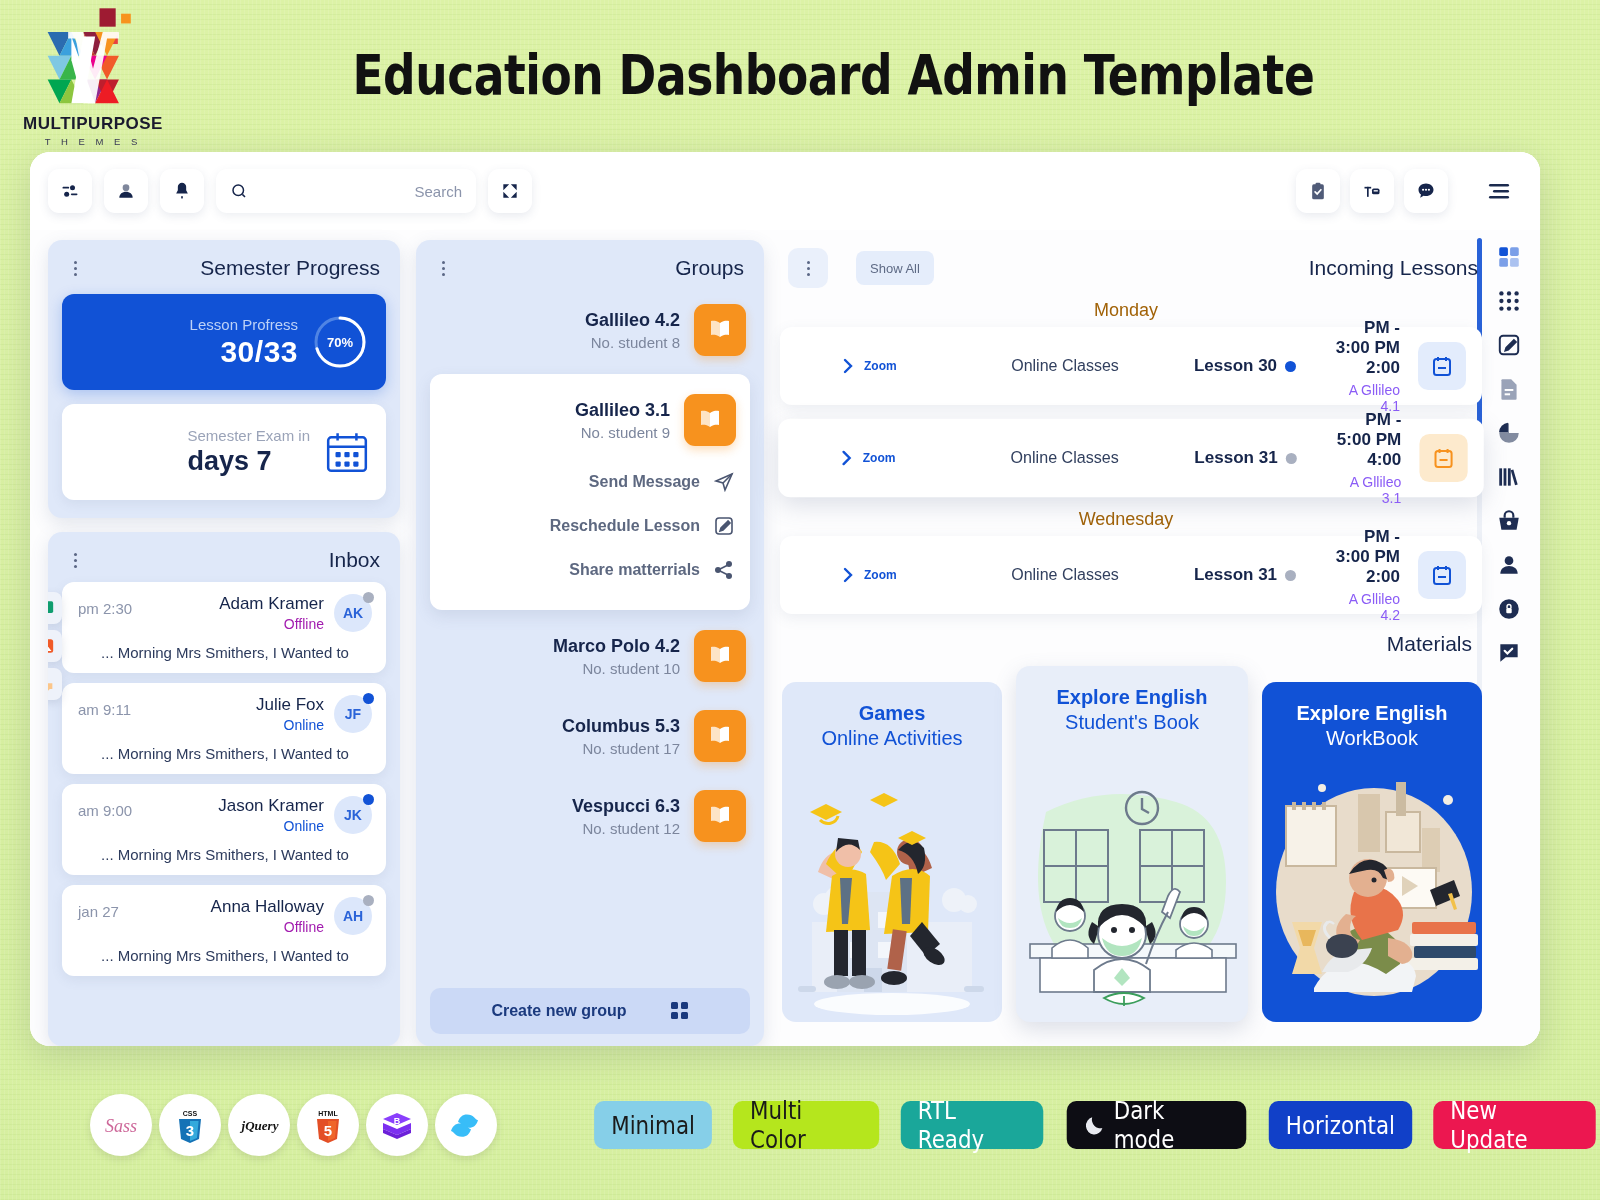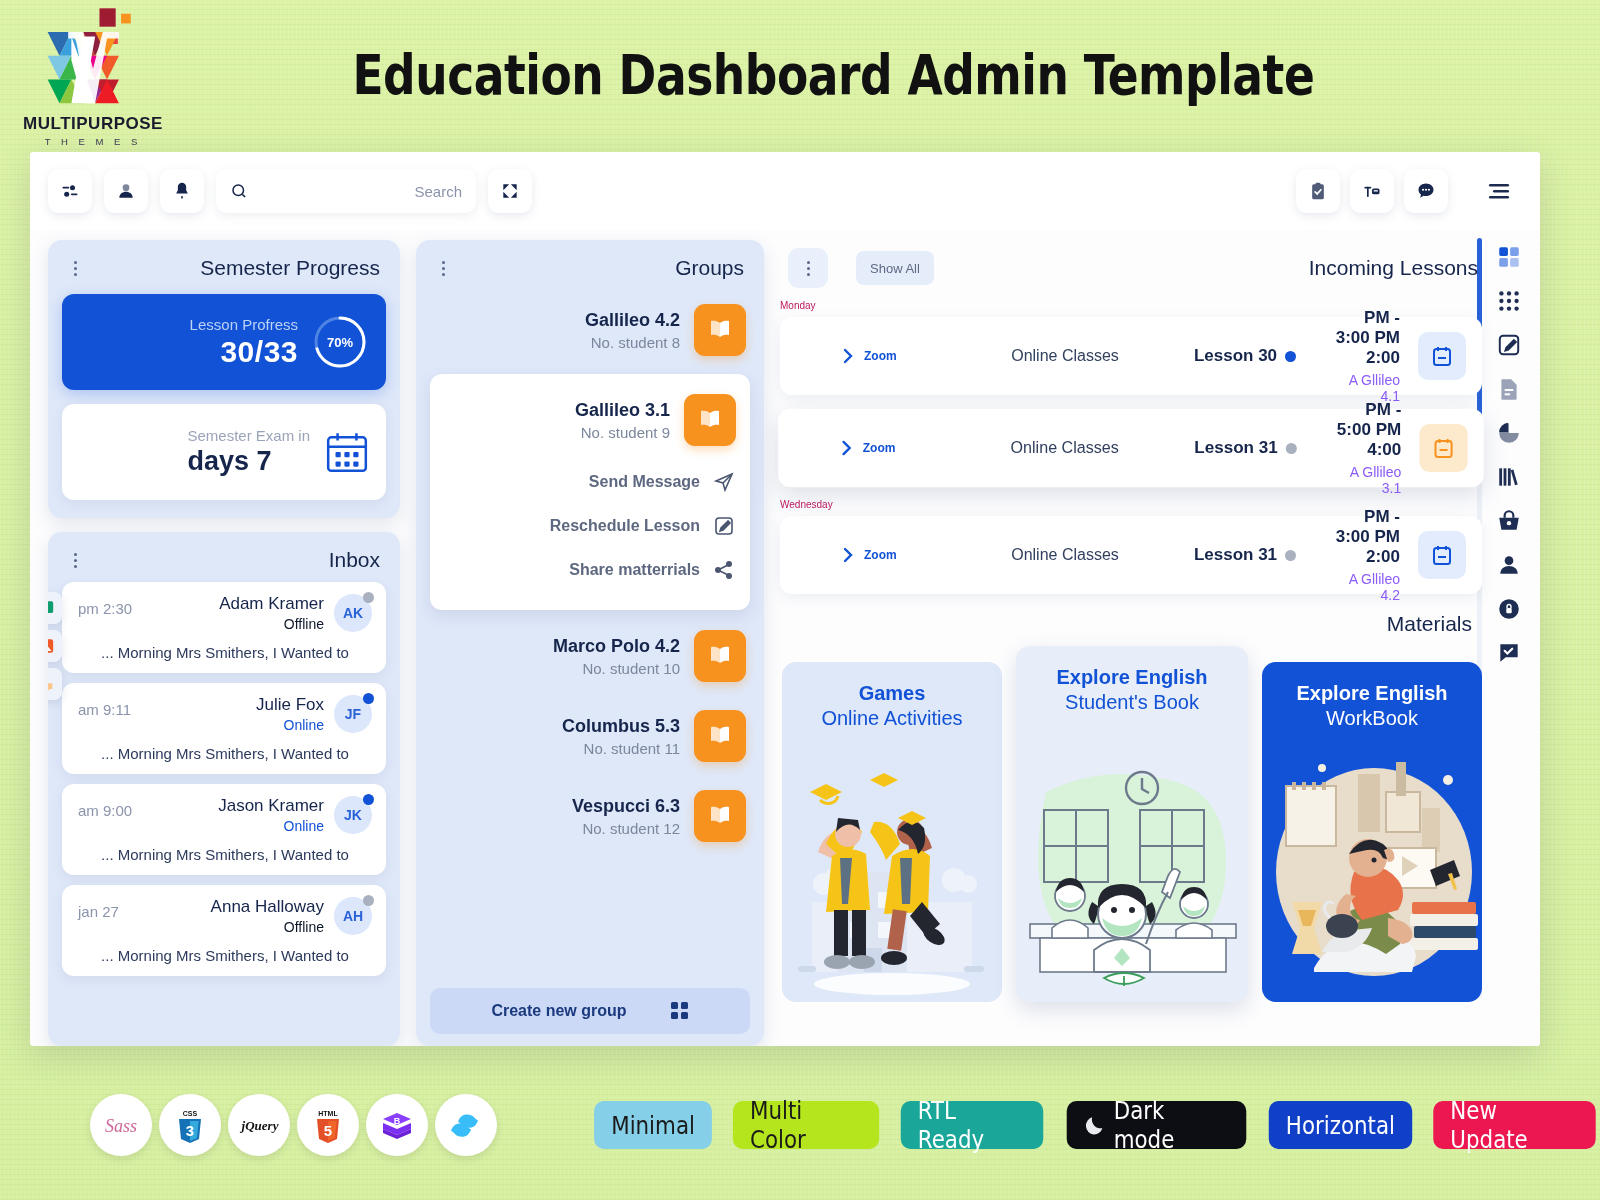--- a/index.html
+++ b/index.html
@@ -30,21 +30,21 @@
   .logo-sub { font-size: 9.5px; letter-spacing: 4px; color: #3a3a55; margin-top: 2px; }
   .promo-title {
     flex: 1; text-align: center; font-size: 55px; font-weight: 700;
     color: #111; letter-spacing: -0.5px; font-family: "DejaVu Sans Condensed","Liberation Sans", sans-serif;
     transform: scaleX(0.92); padding-right: 110px;
   }
 
   
   .app-window {
     position: absolute; left: 30px; top: 152px; width: 1510px; height: 894px;
-    background: #ffffff; border-radius: 4px;
+    background: #ffffff; border-radius: 20px;
     box-shadow: 0 10px 35px rgba(60,70,90,.18);
     overflow: hidden;
   }
   .app-body { position: absolute; inset: 0; background:#fdfdfe; }
 
   
   .topbar {
     position: absolute; top: 0; left: 0; right: 0; height: 78px;
     display: flex; align-items: center; padding: 0 18px;
     background: #fff;
@@ -125,21 +125,21 @@
   .inbox { flex: 1; overflow: hidden; position:relative; padding-bottom: 12px;}
   .inbox-list { padding: 4px 14px 0 14px; display:flex; flex-direction:column; gap: 10px;}
   .msg {
     background:#fff; border-radius: 12px; padding: 12px 14px 12px 16px;
     box-shadow: 0 4px 12px rgba(90,105,140,.10); position:relative;
   }
   .msg-top { display:flex; align-items:flex-start; }
   .msg-time { font-size: 15px; color:#8b94ab; flex:1; padding-top: 6px;}
   .msg-id { text-align:right; margin-right: 10px; }
   .msg-name { font-size: 17px; color:#16254b; font-weight: 500; }
-  .msg-status { font-size: 14px; color:#0f172a; margin-top: 2px;}
+  .msg-status { font-size: 14px; color:#a21caf; margin-top: 2px;}
   .msg-status.online { color:#1152d6; }
   .avatar {
     width: 38px; height: 38px; border-radius: 50%; background:#dce7fb; color:#2a63d8;
     display:flex; align-items:center; justify-content:center; font-size: 14px; font-weight: 600; flex:none;
   }
   .dot { position:absolute; top: 10px; right: 12px; width: 11px; height: 11px; border-radius:50%; background:#a9b0c0;}
   .dot.on { background:#1152d6; }
   .msg-preview { font-size: 15px; color:#2c3a5c; margin-top: 12px; text-align:center;}
 
   .side-float { position: absolute; left: -22px; top: 60px; display:flex; flex-direction:column; gap: 6px; z-index: 5;}
@@ -170,21 +170,21 @@
   }
   .create-btn span { font-size: 16px; color:#1b3a7e; font-weight: 600; }
   .create-btn svg { width: 18px; height: 18px; color:#1b3a7e; }
 
   
   .lessons-head { display:flex; align-items:center; gap: 28px; padding: 8px 4px 4px 8px; }
   .lh-kebab { width: 40px; height: 40px; border-radius: 10px; background:#eaf0fb; display:flex; align-items:center; justify-content:center; cursor:pointer;}
   .showall { height: 34px; padding: 0 14px; border-radius: 8px; background:#e5edfb; color:#5e6a85; font-size: 13px; display:flex; align-items:center; cursor:pointer;}
   .lh-spacer { flex:1; }
   .section-title { font-size: 21px; color:#16254b; }
-  .day-label { text-align:left; font-size: 10px; color:#be185d; padding: 8px 10px 6px 0;}
+  .day-label { text-align:center; font-size: 18px; color:#a16207; padding: 8px 10px 6px 0;}
   .lesson-row {
     background:#fff; border-radius: 12px; height: 78px; margin-bottom: 4px;
     display:flex; align-items:center; padding: 0 16px 0 60px; gap: 0;
     box-shadow: 0 4px 14px rgba(90,105,140,.10);
   }
   .lesson-row.active { box-shadow: 0 8px 24px rgba(90,105,140,.20); transform: scale(1.005); }
   .zoom-link { display:flex; align-items:center; gap: 8px; color:#1152d6; font-size: 12px; font-weight: 600; cursor:pointer; width: 130px;}
   .zoom-link svg { width: 16px; height: 16px; }
   .lesson-type { font-size: 16px; color:#32405f; width: 190px; text-align:center;}
   .lesson-no { font-size: 17px; color:#16254b; font-weight: 700; width: 170px; text-align:center; display:flex; align-items:center; justify-content:center; gap: 8px;}
@@ -613,21 +613,21 @@
                 <div class="group-ic">
                   <svg viewBox="0 0 26 26" fill="currentColor">
                     <path d="M13 6c-3-2.5-7-2.5-9-2v14c2-.5 6-.5 9 2z" opacity=".75"></path>
                     <path d="M13 6c3-2.5 7-2.5 9-2v14c-2-.5-6-.5-9 2z"></path>
                   </svg>
                 </div>
               </div>
               <div class="group-row">
                 <div class="group-meta">
                   <div class="group-name">Columbus 5.3</div>
-                  <div class="group-count">No. student 11</div>
+                  <div class="group-count">No. student 17</div>
                 </div>
                 <div class="group-ic">
                   <svg viewBox="0 0 26 26" fill="currentColor">
                     <path d="M13 6c-3-2.5-7-2.5-9-2v14c2-.5 6-.5 9 2z" opacity=".75"></path>
                     <path d="M13 6c3-2.5 7-2.5 9-2v14c-2-.5-6-.5-9 2z"></path>
                   </svg>
                 </div>
               </div>
               <div class="group-row">
                 <div class="group-meta">

